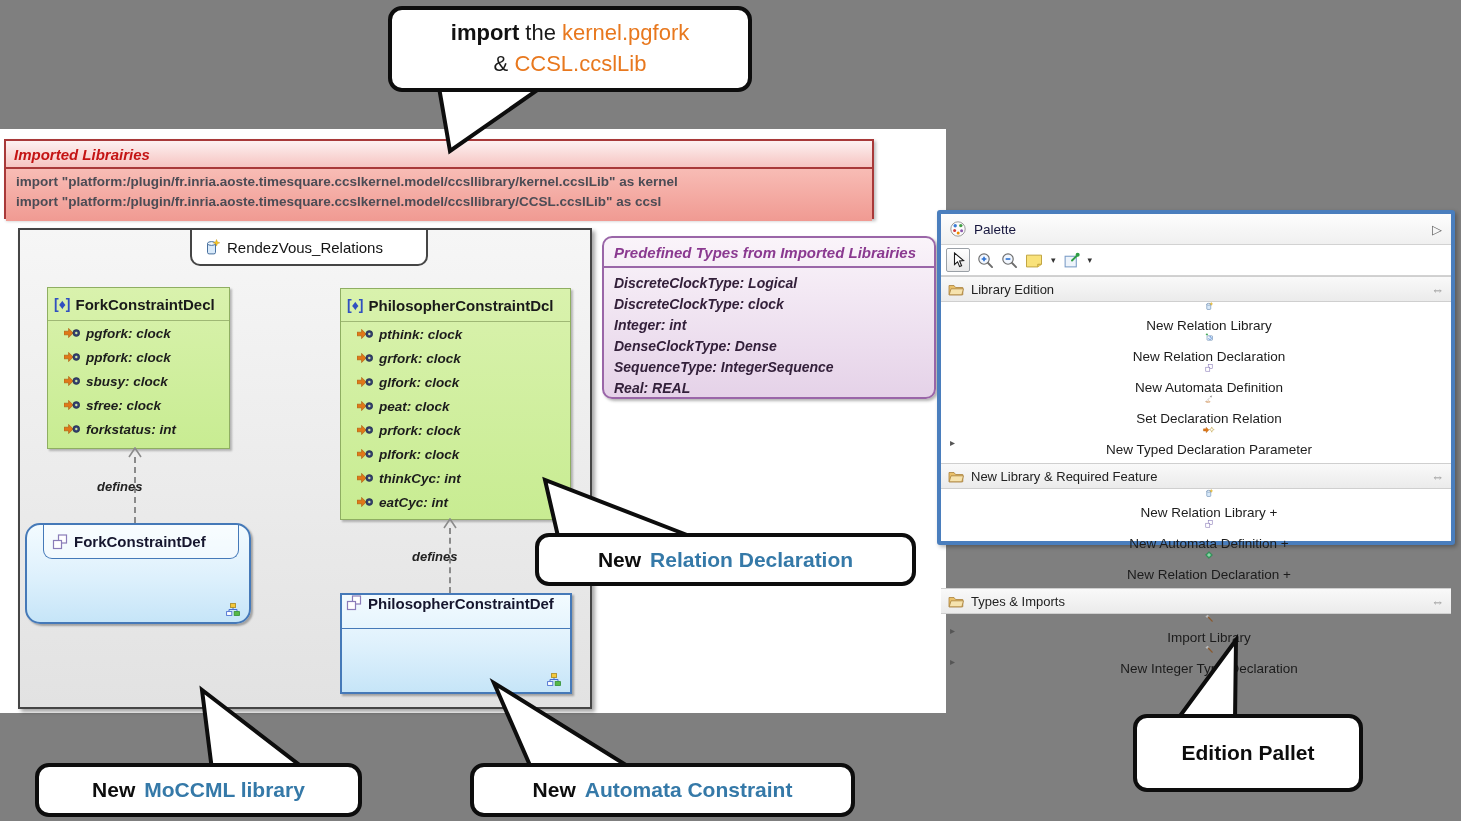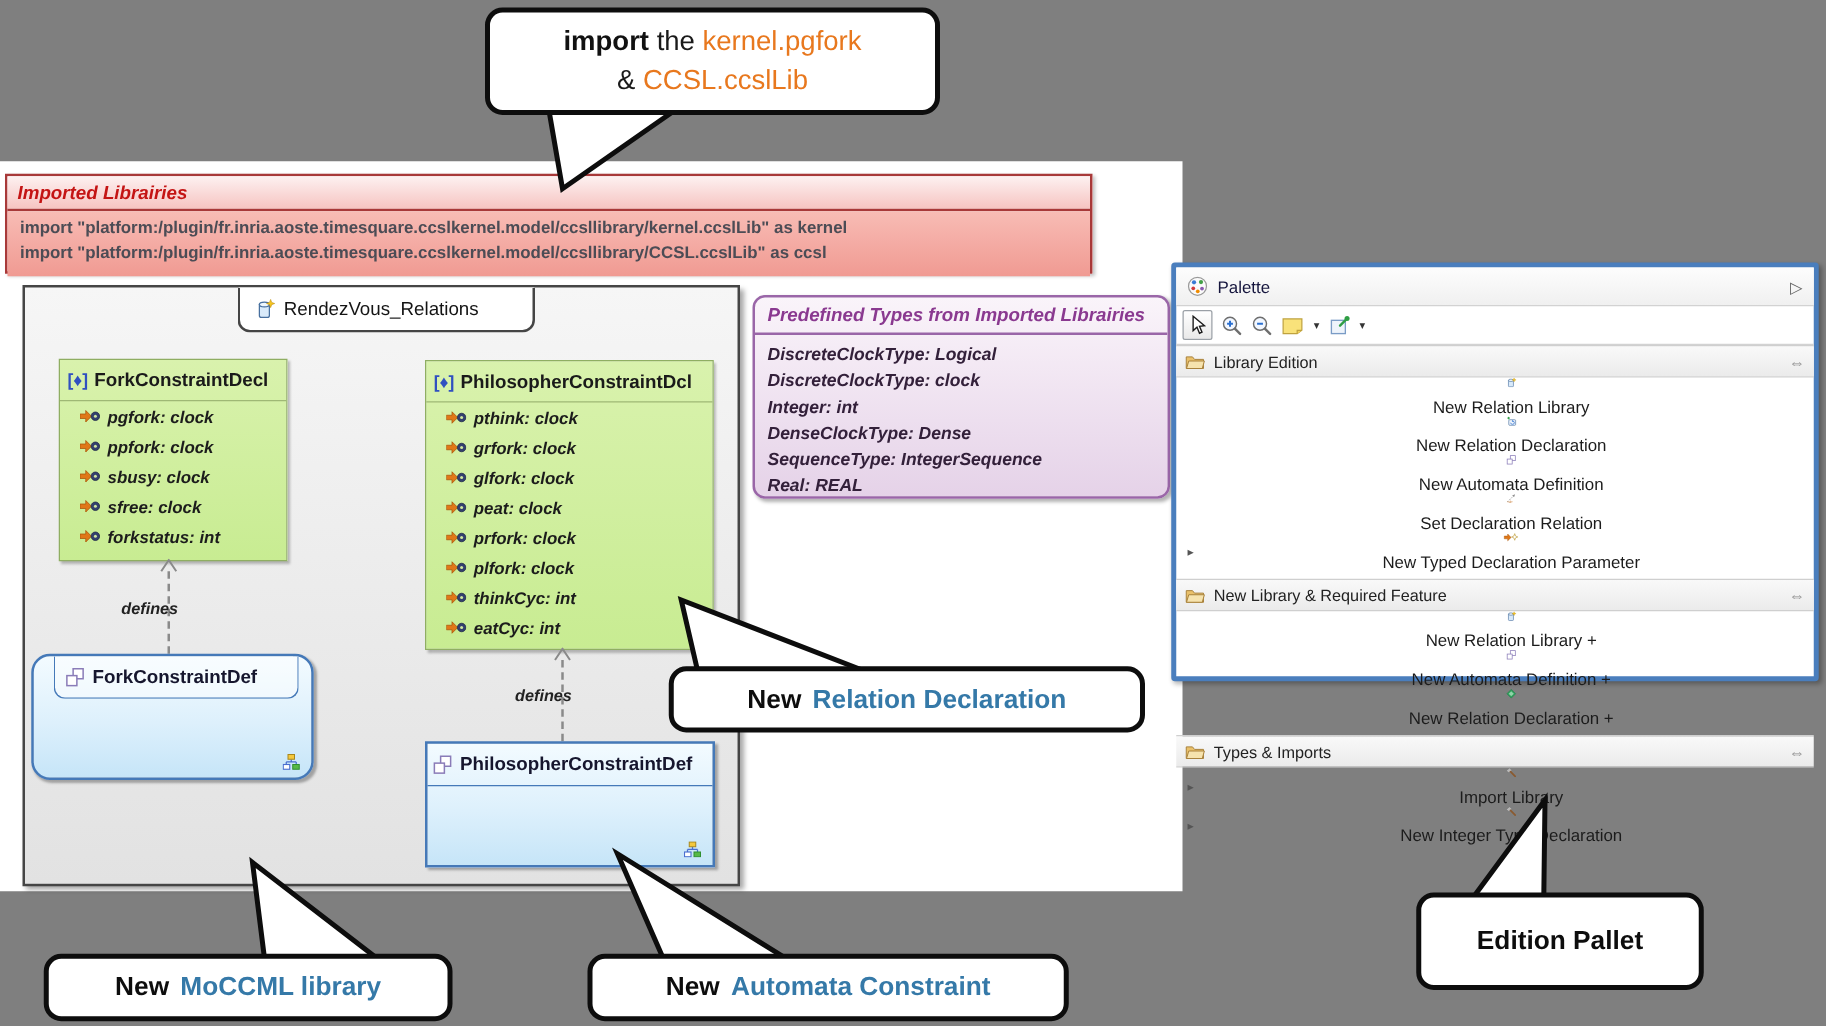--- a/index.html
+++ b/index.html
@@ -37,21 +37,21 @@
 
   
   .defbox{position:absolute;border:2px solid #4579b8;
        background:linear-gradient(180deg,#f3fbff 0%,#ddf0fc 55%,#c6e5f8 100%);
        box-shadow:2px 2px 2px rgba(0,0,0,.3);}
   .def-fork{left:25px;top:523px;width:222px;height:97px;border-radius:15px;}
   .def-phil{left:340px;top:593px;width:228px;height:97px;}
   .def-tab{margin-left:16px;width:178px;height:33px;border:1px solid #4579b8;border-top:none;
        border-radius:0 0 9px 9px;display:flex;align-items:center;gap:6px;padding:0 8px;
        font-size:15px;font-weight:bold;color:#16162e;background:rgba(255,255,255,.45);white-space:nowrap;}
-  .def-bar{width:100%;height:34px;border-bottom:1px solid #4579b8;display:flex;align-items:center;gap:6px;
+  .def-bar{width:100%;height:34px;border-bottom:1px solid #4579b8;display:flex;gap:6px;
        padding:0 4px;font-size:15px;font-weight:bold;color:#16162e;box-sizing:border-box;white-space:nowrap;}
   .hier{position:absolute;right:9px;bottom:6px;}
 
   
   .edge{position:absolute;width:0;border-left:2px dashed #8a8a8a;}
   .edge-a{left:134px;top:457px;height:66px;}
   .edge-b{left:449px;top:528px;height:65px;}
   .ahead{position:absolute;}
   .ahead-a{left:127px;top:447px;}
   .ahead-b{left:442px;top:518px;}

